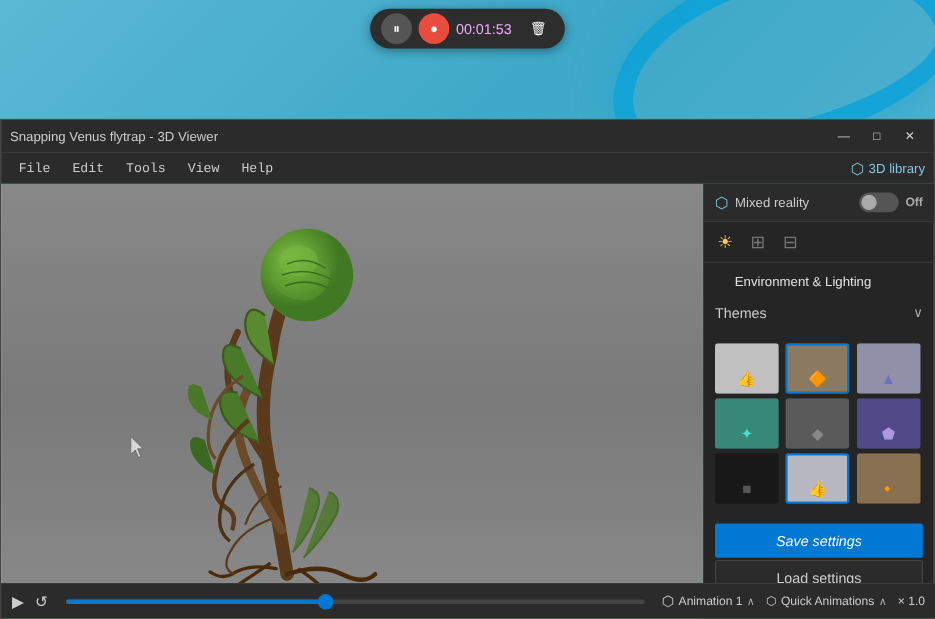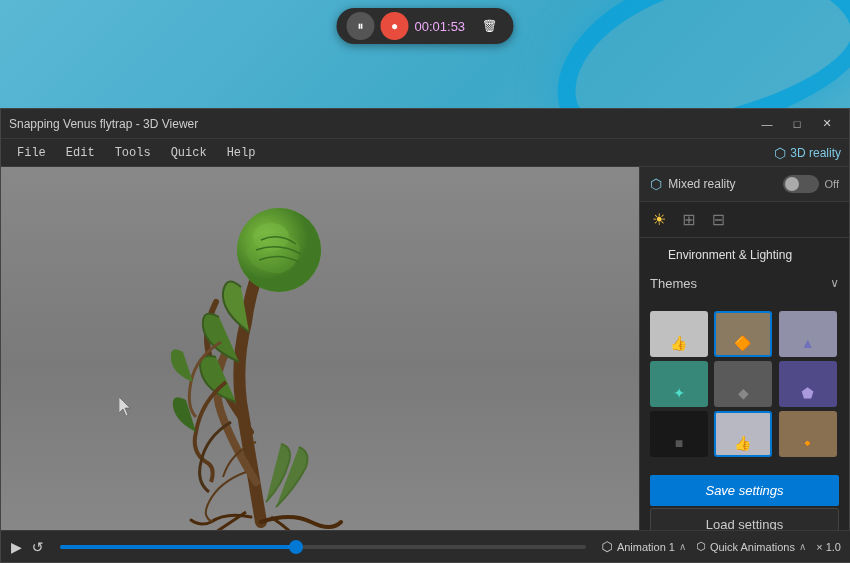--- a/index.html
+++ b/index.html
@@ -208,21 +208,21 @@
       position: relative;
       cursor: pointer;
     }
     .mr-toggle-knob {
       position: absolute;
       top: 2px; left: 2px;
       width: 14px; height: 14px;
       background: #aaa;
       border-radius: 50%;
     }
-    .mr-off-label { color: #aaa; font-size: 11px; }
+    .mr-off-label { color: #aaa; font-size: 11px; font-weight: bold; }
 
     
     .panel-icons {
       display: flex;
       align-items: center;
       padding: 6px 10px;
       gap: 12px;
       border-bottom: 1px solid #3a3a3a;
     }
     .panel-icon-btn {
@@ -405,26 +405,26 @@
       <button class="wc-btn">—</button>
       <button class="wc-btn">□</button>
       <button class="wc-btn wc-close">✕</button>
     </div>
   </div>
 
   <div class="menu-bar">
     <span class="menu-item">File</span>
     <span class="menu-item">Edit</span>
     <span class="menu-item">Tools</span>
-    <span class="menu-item">Quick</span>
+    <span class="menu-item">View</span>
     <span class="menu-item">Help</span>
     <div class="menu-spacer"></div>
     <div class="toolbar-3d">
       <span class="icon-3d">⬡</span>
-      <span>3D reality</span>
+      <span>3D library</span>
     </div>
   </div>
 
   <div class="content-area">
 
     <div class="viewport">
 
       <div class="plant-model">
         <svg class="plant-svg" viewBox="0 0 260 350" xmlns="http://www.w3.org/2000/svg">
 

